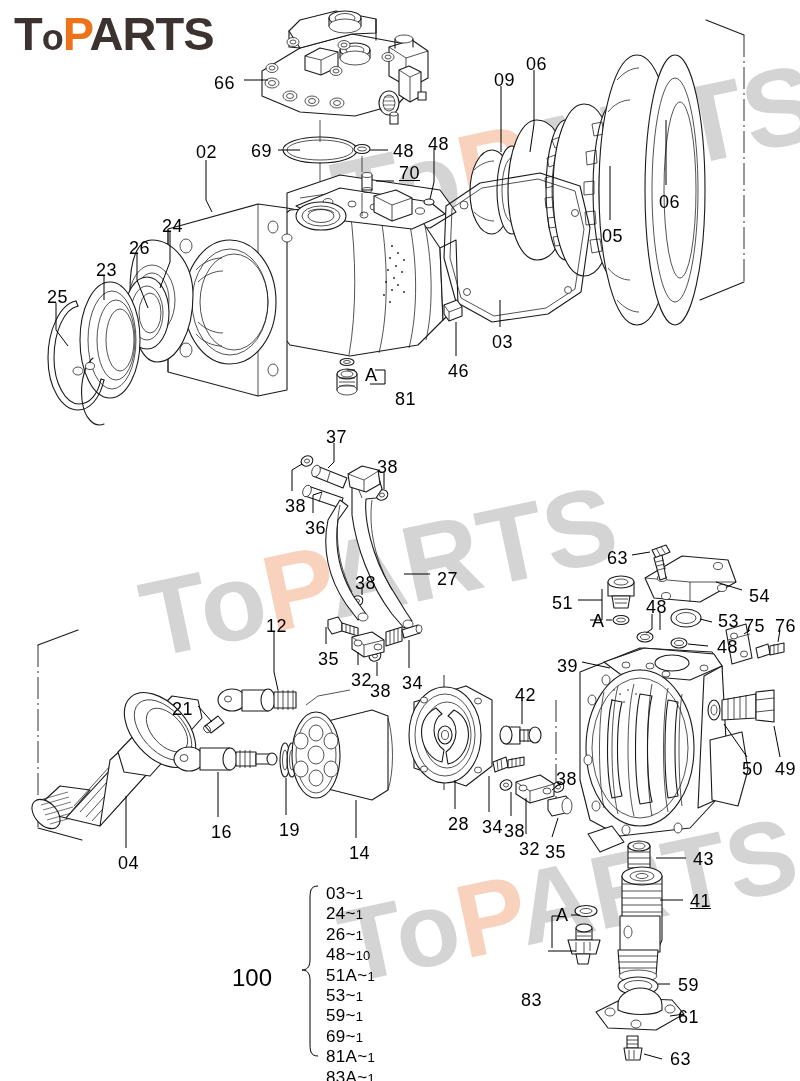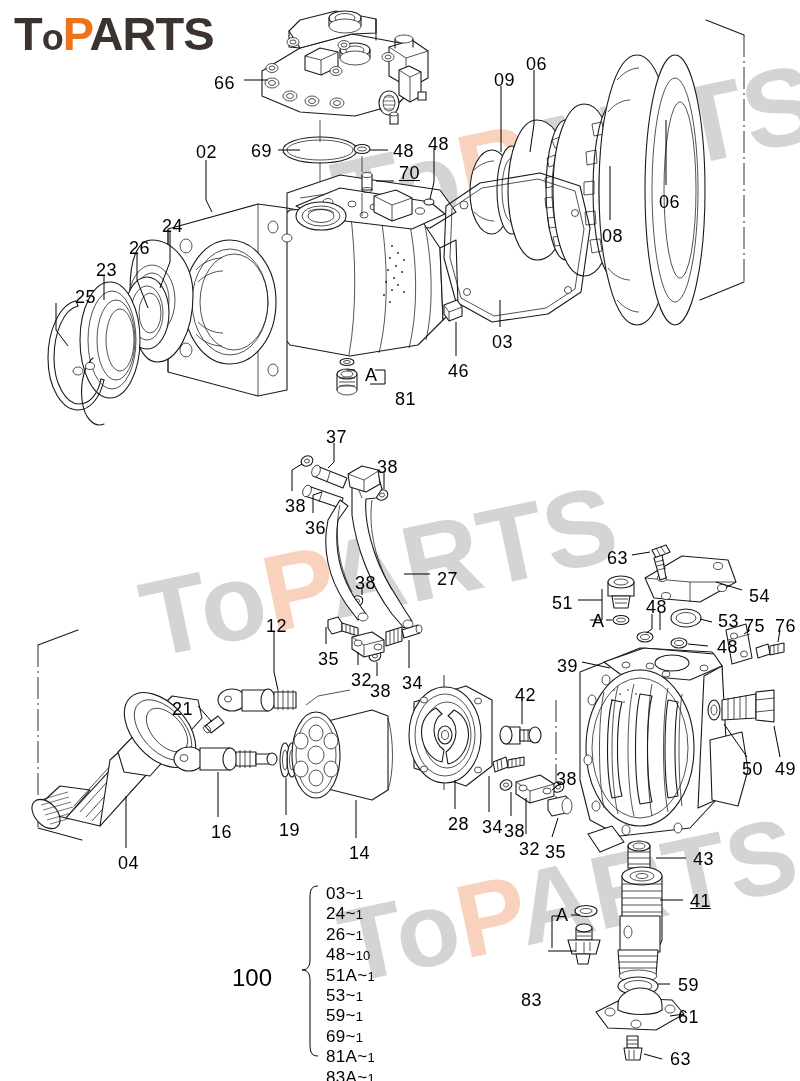--- a/index.html
+++ b/index.html
@@ -858,25 +858,25 @@
   <div id="labels">
     <span class="lbl" style="left:214px; top:74px;">66</span>
     <span class="lbl" style="left:196px; top:143px;">02</span>
     <span class="lbl" style="left:251px; top:142px;">69</span>
     <span class="lbl" style="left:393px; top:142px;">48</span>
     <span class="lbl" style="left:428px; top:135px;">48</span>
     <span class="lbl" style="left:399px; top:164px;text-decoration:underline;">70</span>
     <span class="lbl" style="left:494px; top:71px;">09</span>
     <span class="lbl" style="left:526px; top:55px;">06</span>
     <span class="lbl" style="left:659px; top:193px;">06</span>
-    <span class="lbl" style="left:602px; top:227px;">08</span>
+    <span class="lbl" style="left:602px; top:227px;">05</span>
     <span class="lbl" style="left:162px; top:217px;">24</span>
     <span class="lbl" style="left:129px; top:239px;">26</span>
     <span class="lbl" style="left:96px;  top:261px;">23</span>
-    <span class="lbl" style="left:47px;  top:288px;margin-left:28px;">25</span>
+    <span class="lbl" style="left:47px;  top:288px;">25</span>
     <span class="lbl" style="left:492px; top:333px;">03</span>
     <span class="lbl" style="left:448px; top:362px;">46</span>
     <span class="lbl" style="left:365px; top:366px;">A</span>
     <span class="lbl" style="left:395px; top:390px;">81</span>
     <span class="lbl" style="left:326px; top:428px;">37</span>
     <span class="lbl" style="left:285px; top:497px;">38</span>
     <span class="lbl" style="left:305px; top:519px;">36</span>
     <span class="lbl" style="left:377px; top:458px;">38</span>
     <span class="lbl" style="left:437px; top:570px;">27</span>
     <span class="lbl" style="left:355px; top:574px;">38</span>

